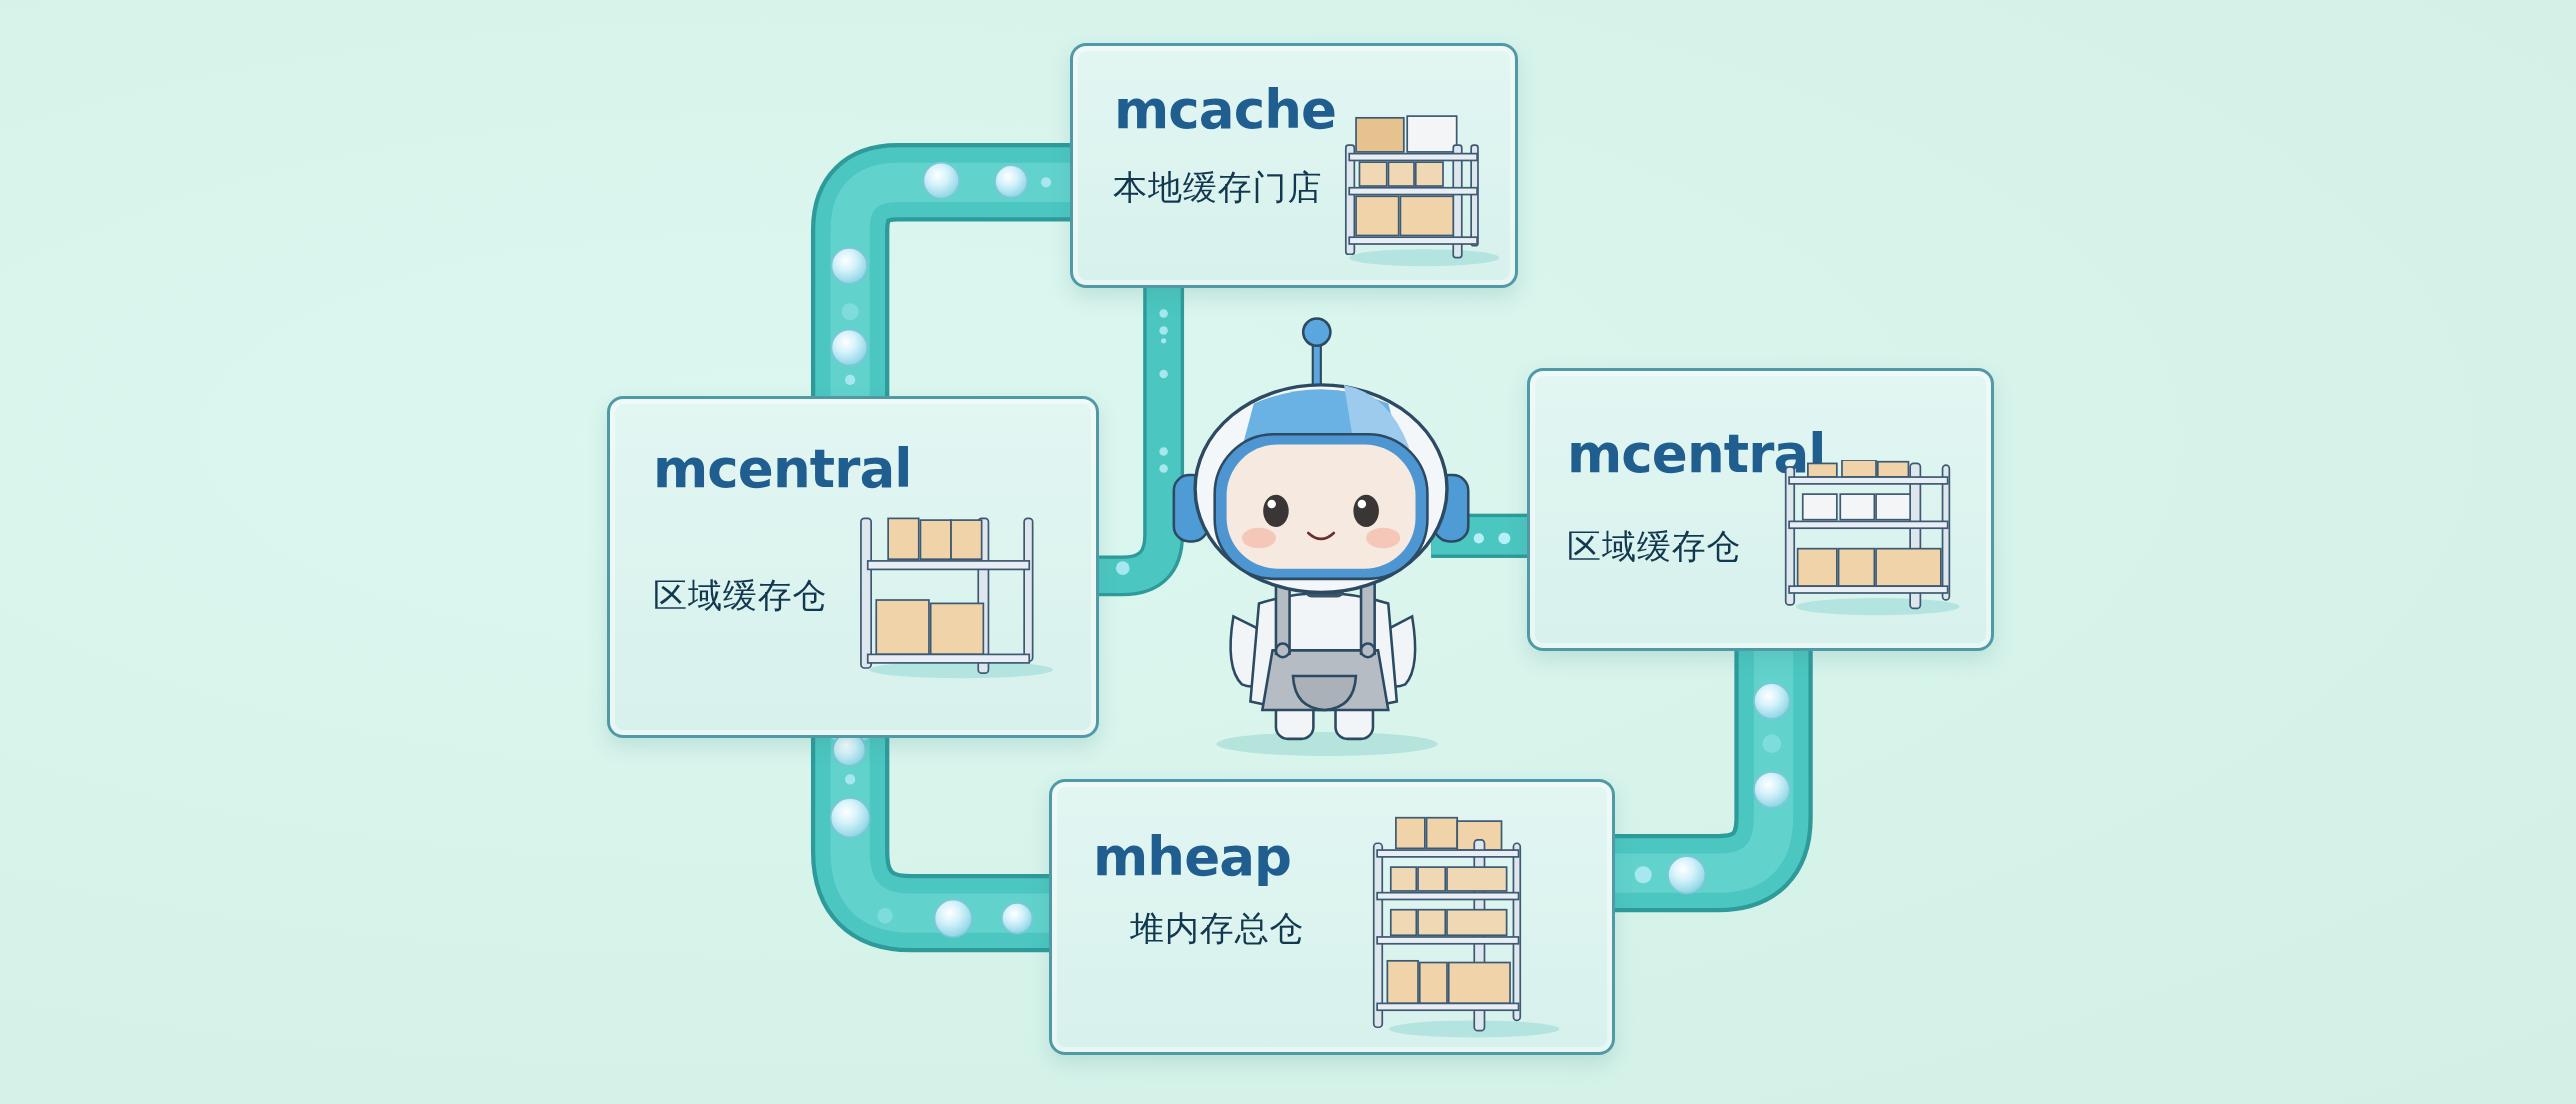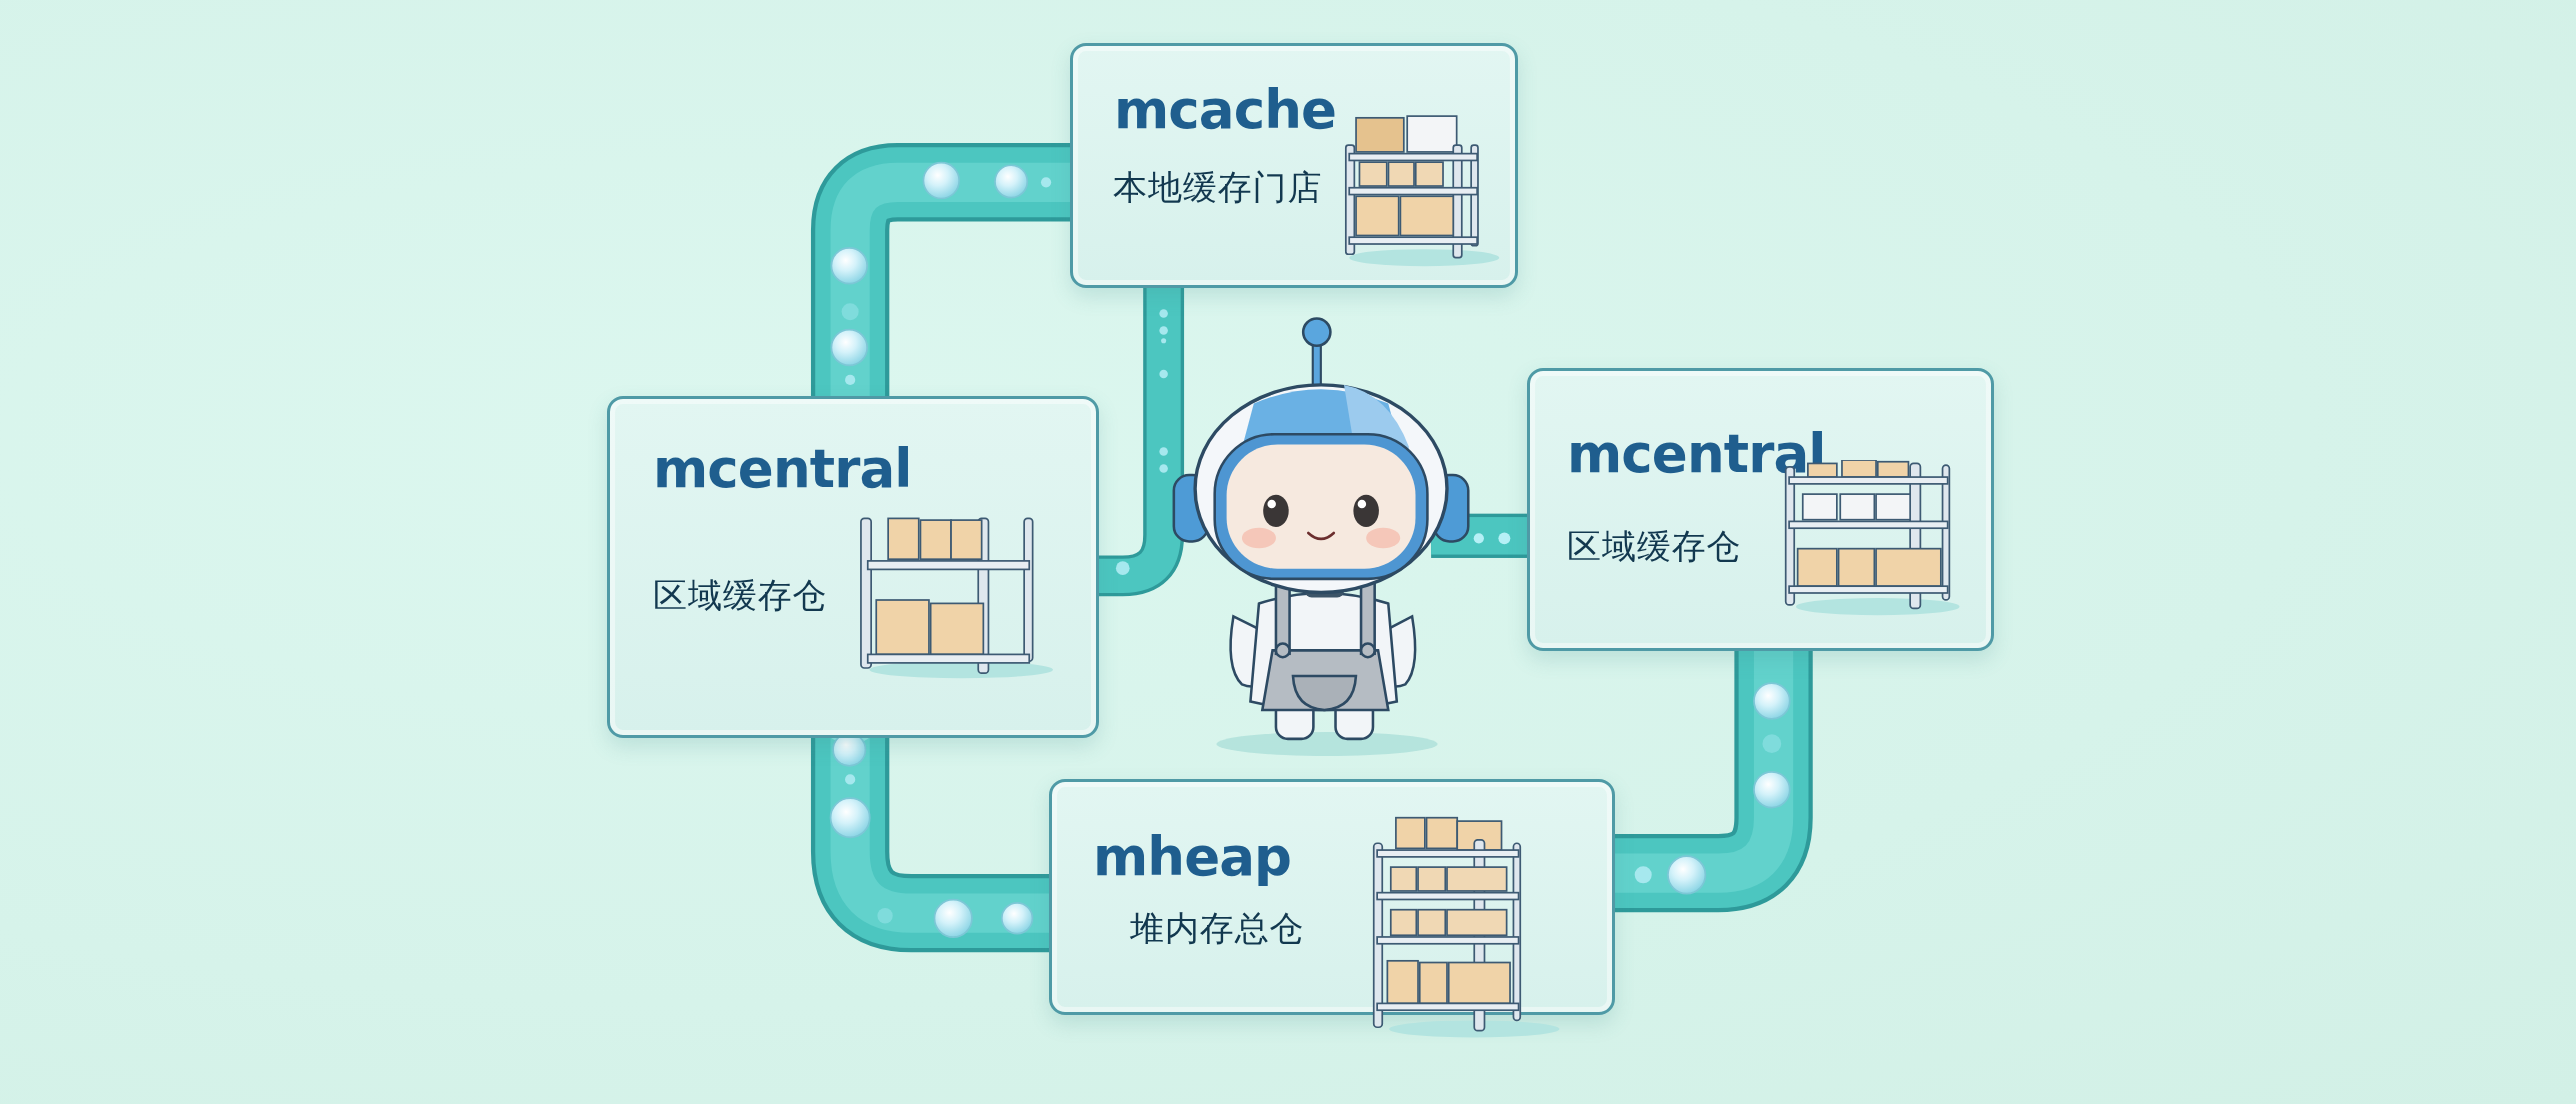--- a/index.html
+++ b/index.html
@@ -145,21 +145,21 @@
       <rect x="66" y="40" width="40" height="30" fill="#f3f5f7" stroke="#3d5a73" stroke-width="2"></rect>
       <rect x="108" y="40" width="40" height="30" fill="#f3f5f7" stroke="#3d5a73" stroke-width="2"></rect>
       <rect x="6" y="72" width="186" height="8" fill="#e8eef3" stroke="#3d5a73" stroke-width="2"></rect>
       <rect x="16" y="104" width="46" height="44" fill="#f0d3a8" stroke="#3d5a73" stroke-width="2"></rect>
       <rect x="64" y="104" width="42" height="44" fill="#f0d3a8" stroke="#3d5a73" stroke-width="2"></rect>
       <rect x="108" y="104" width="76" height="44" fill="#f0d3a8" stroke="#3d5a73" stroke-width="2"></rect>
       <rect x="6" y="148" width="186" height="8" fill="#e8eef3" stroke="#3d5a73" stroke-width="2"></rect>
     </svg>
   </div>
 
-  <div class="card" style="left:1049px;top:779px;width:566px;height:236px;">
+  <div class="card" style="left:1049px;top:779px;width:566px;height:276px;">
     <div class="title" style="left:41px;top:48px;">mheap</div>
     <div class="sub" style="left:41px;top:129px;margin-left:37px;">堆内存总仓</div>
     <svg class="shelf" style="left:320px;top:34px;" width="196" height="230" viewBox="0 0 230 270">
       <ellipse cx="120" cy="250" rx="100" ry="10" fill="#b3e4e0"></ellipse>
       <rect x="28" y="2" width="34" height="36" fill="#f0d3a8" stroke="#3d5a73" stroke-width="2"></rect>
       <rect x="64" y="2" width="36" height="36" fill="#f0d3a8" stroke="#3d5a73" stroke-width="2"></rect>
       <rect x="100" y="6" width="52" height="34" fill="#f0d3a8" stroke="#3d5a73" stroke-width="2"></rect>
       <rect x="2" y="32" width="10" height="216" fill="#dfe7ee" stroke="#3d5a73" stroke-width="2" rx="4"></rect>
       <rect x="120" y="28" width="12" height="224" fill="#dfe7ee" stroke="#3d5a73" stroke-width="2" rx="4"></rect>
       <rect x="166" y="32" width="8" height="208" fill="#dfe7ee" stroke="#3d5a73" stroke-width="2" rx="4"></rect>

